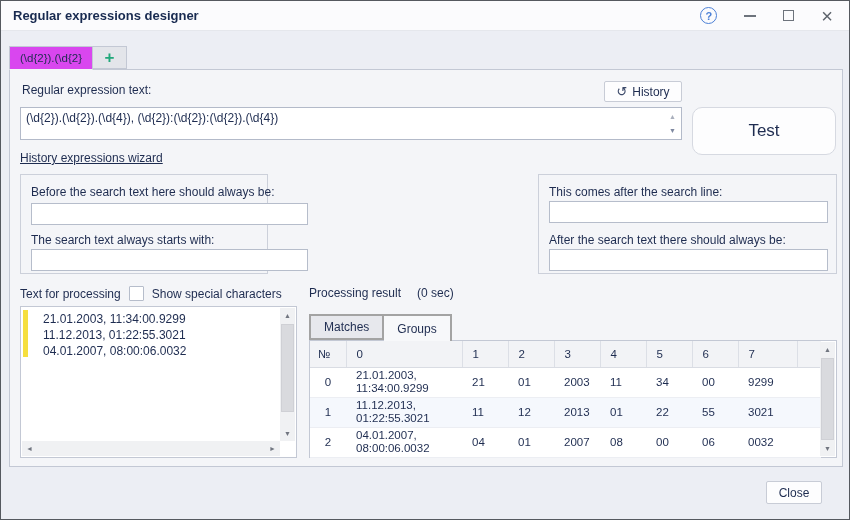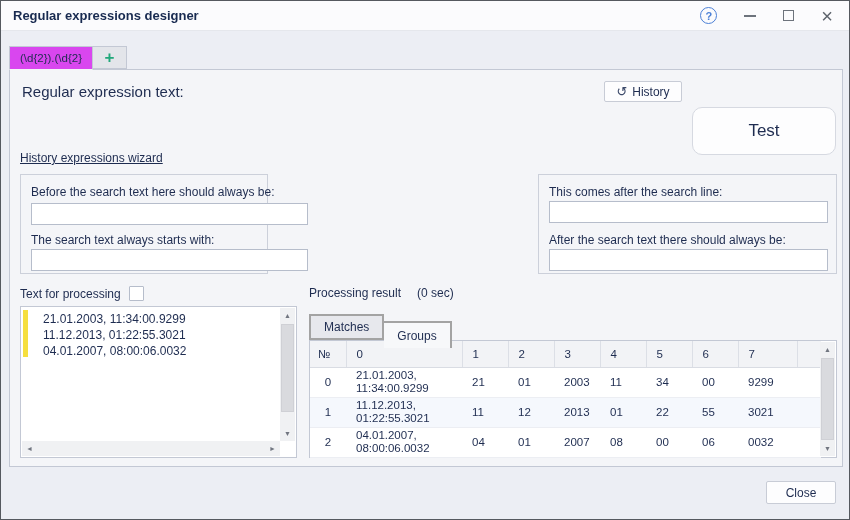--- a/index.html
+++ b/index.html
@@ -38,21 +38,21 @@
   }
   .ptab.active { background:#d946ef; border-bottom:1px solid #f4f5f8; height:24px; }
   .ptab.add { width:34px; justify-content:center; border-left:none; }
   .plus-glyph { color:#22a87b; font-size:17px; font-weight:bold; line-height:1; }
 
   
   .panel {
     position:absolute; left:8px; top:68px; width:834px; height:398px;
     background:#f4f5f8; border:1px solid #c3c8d4;
   }
-  .lbl { position:absolute; font-size:15px; color:#1e2c50; white-space:nowrap; }
+  .lbl { position:absolute; font-size:12px; color:#1e2c50; white-space:nowrap; }
 
   .btn {
     background:#fdfdfe; border:1px solid #c8ccd6; border-radius:2px;
     color:#1e2c50; font-size:12px; display:flex; align-items:center; justify-content:center;
     cursor:default;
   }
   .history-btn { position:absolute; left:594px; top:11px; width:78px; height:21px; gap:5px; }
   .history-ic { font-size:13px; line-height:1; color:#3c4a6a; }
   .test-btn { position:absolute; left:682px; top:37px; width:144px; height:48px; font-size:17px; border-color:#d6d9e1;border-radius:10px; }
 
@@ -103,21 +103,21 @@
   }
   .hscroll .arr { position:absolute; top:0; width:15px; height:15px; font-size:7px; color:#717680;
     display:flex; align-items:center; justify-content:center; }
   .hscroll .arr.left { left:0; } .hscroll .arr.right { right:0; }
 
   
   .result-head { position:absolute; left:299px; top:216px; font-size:12px; display:flex; gap:16px; }
   .rtabs { position:absolute; left:299px; top:244px; height:27px; display:flex; z-index:2; }
   .rtab { height:26px; padding:0 13px; font-size:12px; display:flex; align-items:center;
     border:2px solid #a3a3a3; background:#e7e8ed; }
-  .rtab.active { background:#f7f8fa; height:27px; border-bottom:none;margin-top:7px; }
+  .rtab.active { background:#f7f8fa; height:27px; border-bottom:none; }
   .rtab + .rtab { border-left:none; }
 
   .tablebox {
     position:absolute; left:299px; top:270px; width:528px; height:118px;
     background:#fff; border:1px solid #c3c8d4;
   }
   table.results { border-collapse:collapse; table-layout:fixed; width:511px; font-size:11.5px; color:#1e2c50; }
   table.results th {
     height:26px; background:#f2f3f6; font-weight:normal; text-align:left;
     padding:0 0 0 10px; border-right:1px solid #dcdfe6; border-bottom:1px solid #d9dce3;
@@ -128,21 +128,21 @@
   table.results td.idx { text-align:center; padding:0; }
   table.results td.match { font-size:11.5px; line-height:13px; padding-right:2px; }
   table.results tr:nth-child(2) { background:#f5f8fd; }
   .tscroll { position:absolute; top:1px; right:1px; bottom:1px; width:15px; background:#f0f1f3; }
   .tscroll .arr { position:absolute; left:0; width:15px; height:15px; font-size:7px; color:#717680;
     display:flex; align-items:center; justify-content:center; }
   .tscroll .arr.up { top:0; } .tscroll .arr.down { bottom:0; }
   .tscroll .thumb { position:absolute; left:1px; top:16px; bottom:16px; width:13px; background:#d9dade; border:1px solid #cfd0d5; }
 
   
-  .close-btn { position:absolute; left:765px; top:480px; width:70px; height:23px; }
+  .close-btn { position:absolute; left:765px; top:480px; width:56px; height:23px; }
 </style>
 </head>
 <body>
 
 <div class="window">
 
   <div class="titlebar">
     <div class="title">Regular expressions designer</div>
     <div class="win-controls">
       <div class="help-ic">?</div>
@@ -161,20 +161,27 @@
 
   <div class="panel">
 
     <div class="lbl" style="left:12px; top:13px;">Regular expression text:</div>
 
     <div class="btn history-btn">
       <span class="history-ic">↺</span>
       <span>History</span>
     </div>
 
+    <div class="regex-wrap">
+      <input class="regex-input" type="text" value="(\d{2}).(\d{2}).(\d{4}), (\d{2}):(\d{2}):(\d{2}).(\d{4})" style="">
+      <div class="spinner">
+        <span class="spin-up">▲</span>
+        <span class="spin-down">▼</span>
+      </div>
+    </div>
 
     <div class="btn test-btn">Test</div>
 
     <div class="wizard-link">History expressions wizard</div>
 
     <div class="gbox gbox1">
       <div class="glbl" style="top:10px;">Before the search text here should always be:</div>
       <input type="text" style="top: 28px; width: 277px;" value="">
       <div class="glbl" style="top:58px;">The search text always starts with:</div>
       <input type="text" style="top: 74px; width: 277px;" value="">
@@ -184,20 +191,21 @@
     <div class="gbox gbox3">
       <div class="glbl" style="top:10px;">This comes after the search line:</div>
       <input type="text" style="top: 26px; width: 279px;" value="">
       <div class="glbl" style="top:58px;">After the search text there should always be:</div>
       <input type="text" style="top: 74px; width: 279px;" value="">
     </div>
 
     <div class="proc-head">
       <span>Text for processing</span>
       <span class="cbx"></span>
+      <span>Show special characters</span>
     </div>
 
     <div class="textbox">
       <div class="ystripe"></div>
       <div class="text-lines">
           <div>21.01.2003, 11:34:00.9299</div>
           <div>11.12.2013, 01:22:55.3021</div>
           <div>04.01.2007, 08:00:06.0032</div>
         </div>
       <div class="vscroll">

